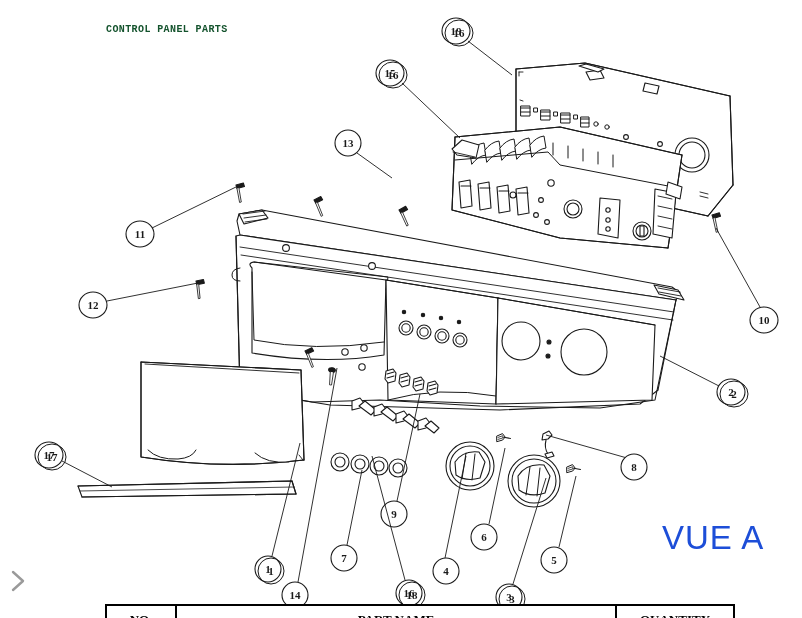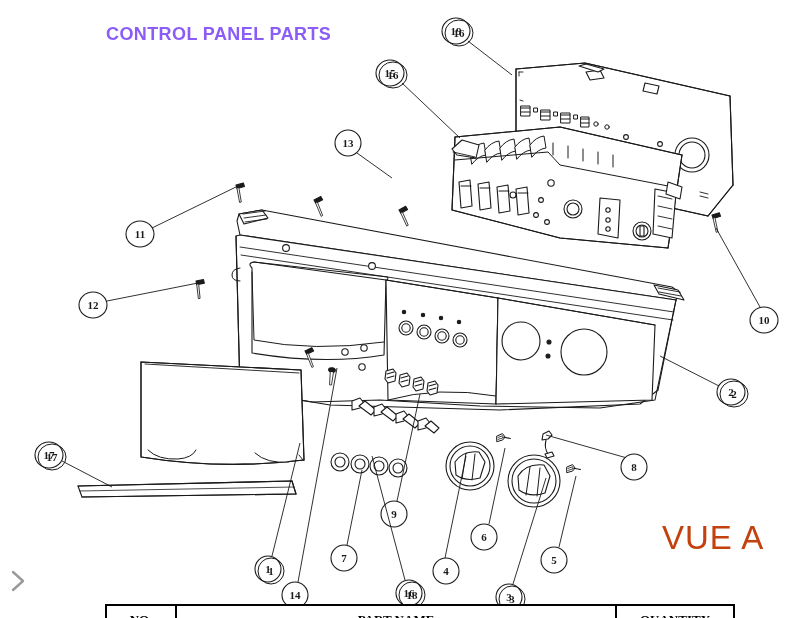--- a/index.html
+++ b/index.html
@@ -1,28 +1,28 @@
 <!DOCTYPE html>
 <html><head>
 <meta charset="utf-8">
 <style>
   html,body{margin:0;padding:0;background:#ffffff;}
   body{width:802px;height:618px;overflow:hidden;font-family:"Liberation Sans",sans-serif;}
   #stage{position:relative;width:802px;height:618px;background:#fff;}
 
   #title{
     position:absolute;left:106px;top:24px;
-    font-family:Liberation Sans, sans-serif;
-    font-weight:bold;font-size:18px;letter-spacing:.4px;color:#8b5cf6;
+    font-family:Liberation Mono, monospace;
+    font-weight:bold;font-size:10px;letter-spacing:.4px;color:#14532d;
     white-space:nowrap;
   }
   #vuea{
     position:absolute;left:662px;top:519px;
     font-family:"Liberation Sans",sans-serif;
-    font-size:33px;color:#c2410c;letter-spacing:1px;white-space:nowrap;
+    font-size:33px;color:#1d4ed8;letter-spacing:1px;white-space:nowrap;
   }
   #svgwrap{position:absolute;left:0;top:0;width:802px;height:618px;}
 
   
   #table{
     position:absolute;left:105px;top:604px;width:630px;height:30px;
     border:2px solid #000;border-bottom:none;box-sizing:border-box;
     display:flex;background:#fff;
   }
   #table .cell{

